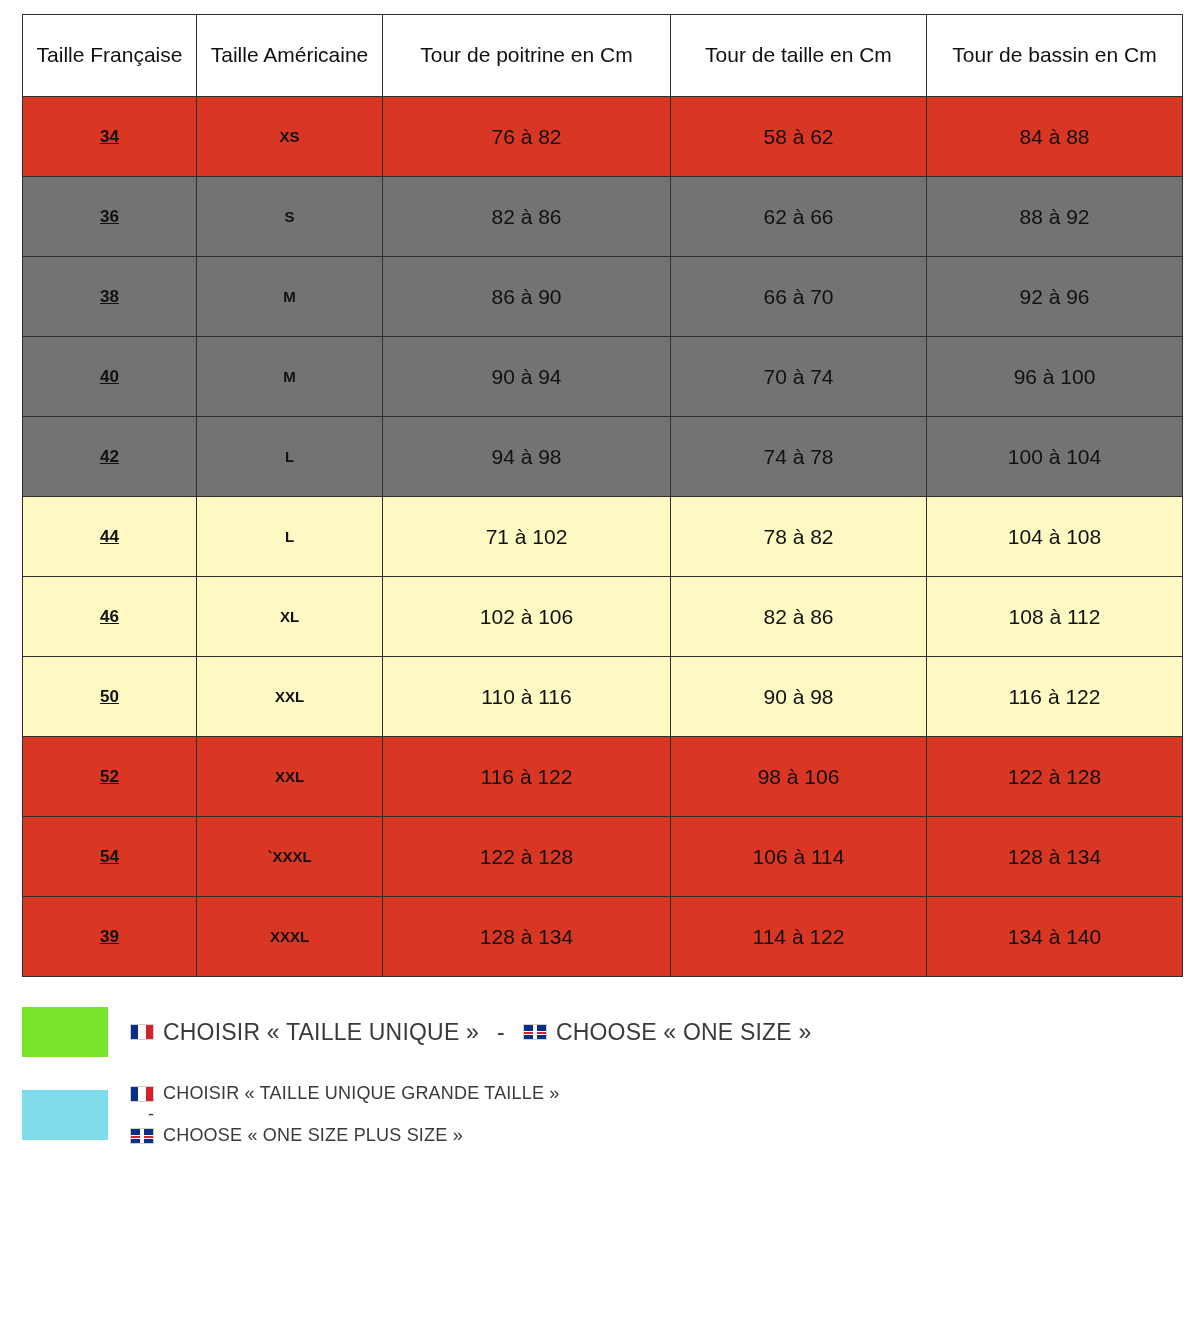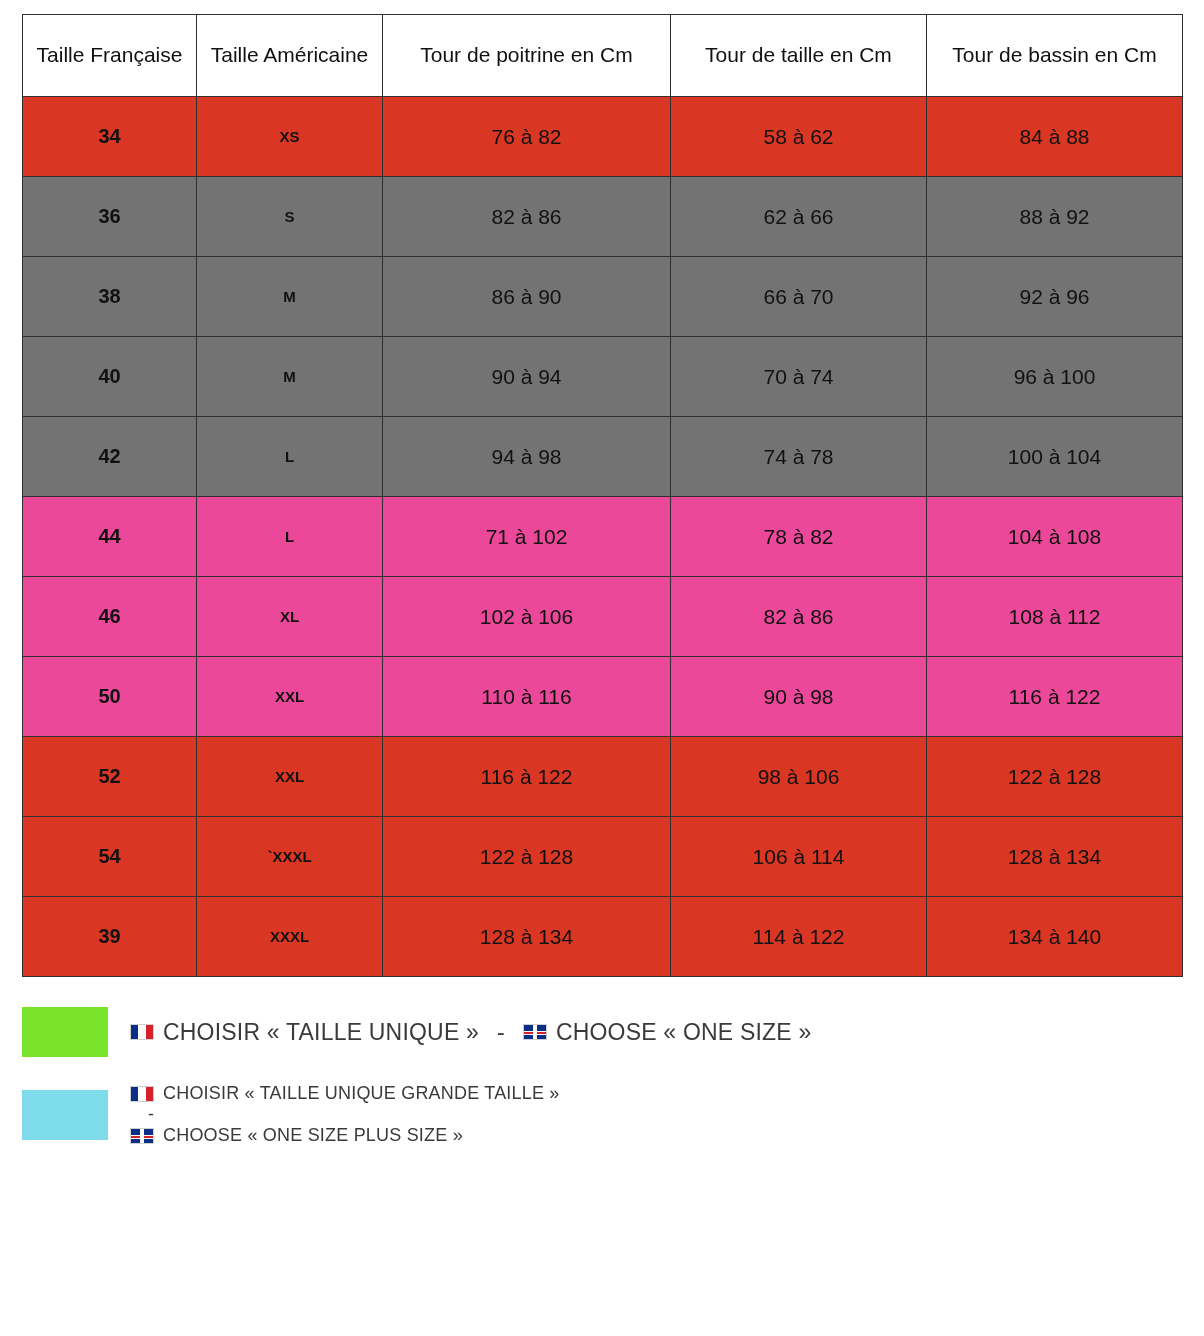--- a/index.html
+++ b/index.html
@@ -40,29 +40,30 @@
   }
   col.c1 { width: 174px; }
   col.c2 { width: 186px; }
   col.c3 { width: 288px; }
   col.c4 { width: 256px; }
   col.c5 { width: 256px; }
 
   tbody tr { height: 80px; }
   tbody td.sz {
     font-weight: bold;
-    font-size: 20px;
+    font-size: 17px;
+    text-decoration: underline;
   }
   tbody td.us {
     font-weight: bold;
     font-size: 15px;
   }
   tr.red td { background: #d93724; }
   tr.green td { background: #737373; }
-  tr.blue td { background: #ec4899; }
+  tr.blue td { background: #fef9c3; }
 
   .legend {
     margin: 30px 0 0 22px;
   }
   .legend-row {
     display: flex;
     align-items: center;
     margin-bottom: 26px;
   }
   .swatch {

